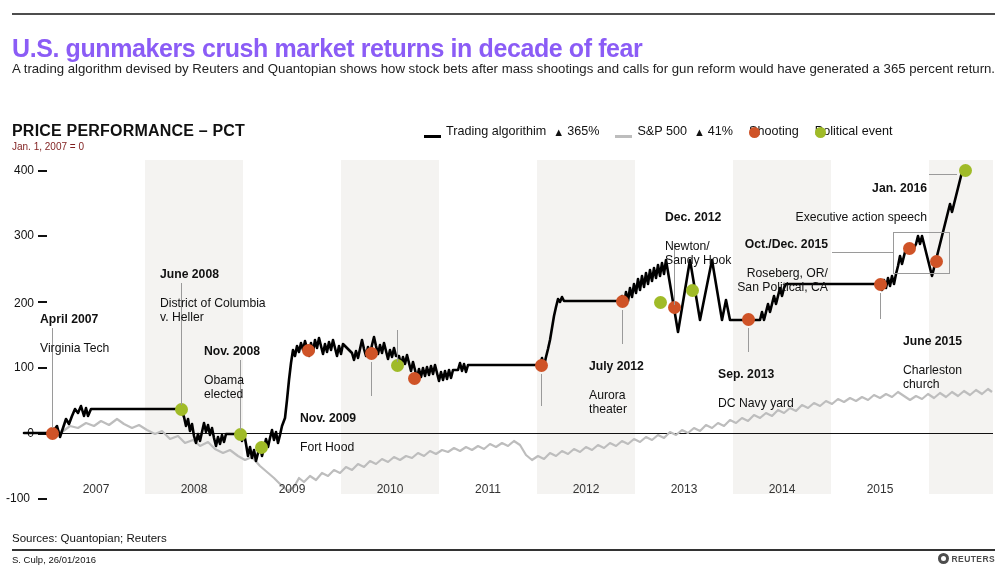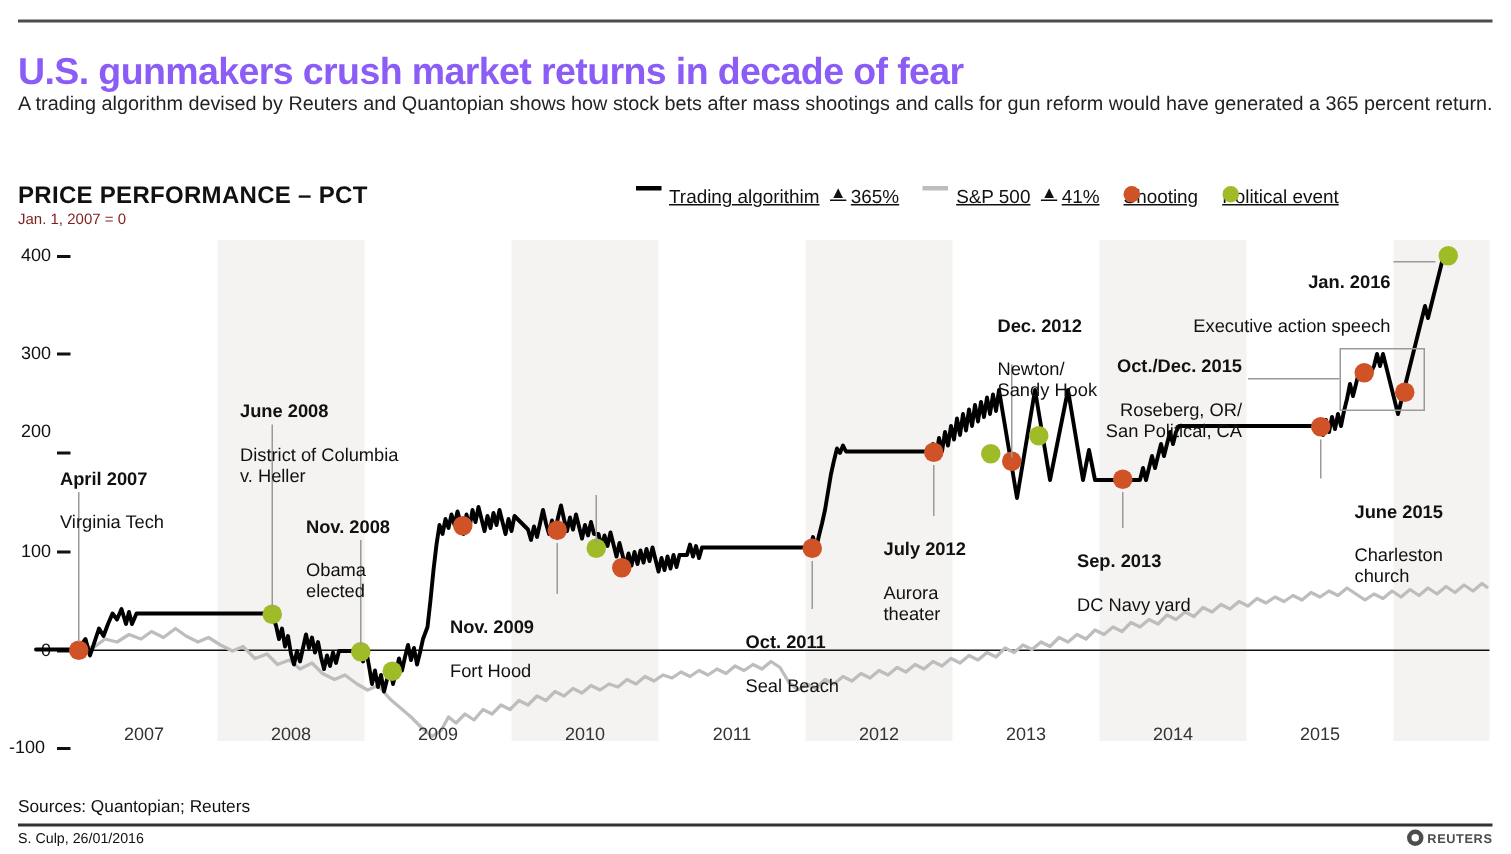--- a/index.html
+++ b/index.html
@@ -27,21 +27,21 @@
     position:absolute;left:12px;top:122px;
     font-size:16px;font-weight:bold;letter-spacing:0.2px;color:#111;
   }
   .axisnote{
     position:absolute;left:12px;top:141px;
     font-size:10px;color:#7f1d1d;
   }
 
   
   .legend{position:absolute;left:424px;top:122px;height:18px;display:flex;align-items:center;gap:0px;font-size:12.6px;color:#111;}
-  .lg{display:flex;align-items:flex-start;margin-right:16px;white-space:nowrap;text-decoration:underline;}
+  .lg{display:flex;align-items:flex-end;margin-right:16px;white-space:nowrap;}
   .lg .swatch-line{display:inline-block;width:17px;height:3px;background:#000;margin-right:5px;}
   .lg .swatch-line.gray{background:#bdbdbd;}
   .lg .tri{display:inline-block;margin:0 3px 0 7px;font-size:11px;line-height:1;}
   .lg .dot{display:inline-block;width:11px;height:11px;border-radius:50%;margin-right:5px;}
 
   
   .plot{position:absolute;left:0px;top:160px;width:1007px;height:320px;}
   .ylab{position:absolute;font-size:12px;color:#111;text-align:right;width:34px;}
   .ytick{position:absolute;width:9px;height:1.5px;background:#111;}
 
@@ -114,21 +114,21 @@
     <div class="band" style="left:145px;width:98px;"></div>
     <div class="band" style="left:341px;width:98px;"></div>
     <div class="band" style="left:537px;width:98px;"></div>
     <div class="band" style="left:733px;width:98px;"></div>
     <div class="band" style="left:929px;width:64px;"></div>
 
     <div class="ylab" style="left:0px;top:3px;">400</div>
     <div class="ytick" style="left:38px;top:10px;"></div>
     <div class="ylab" style="left:0px;top:68px;">300</div>
     <div class="ytick" style="left:38px;top:75px;"></div>
-    <div class="ylab" style="left:0px;top:120px;">200</div>
+    <div class="ylab" style="left:0px;top:136px;">200</div>
     <div class="ytick" style="left:38px;top:141px;"></div>
     <div class="ylab" style="left:0px;top:200px;">100</div>
     <div class="ytick" style="left:38px;top:207px;"></div>
     <div class="ylab" style="left:0px;top:266px;">0</div>
     <div class="ytick" style="left:38px;top:273px;"></div>
     <div class="ylab" style="left:-4px;top:331px;">-100</div>
     <div class="ytick" style="left:38px;top:338px;"></div>
 
     <div class="zeroline"></div>
 
@@ -203,24 +203,20 @@
       <span>Obama
 elected</span>
     </div>
 
     <div class="ann" style="left:300px;top:236px;width:95px;">
       <b>Nov. 2009</b>
       <span>Fort Hood</span>
     </div>
 
 
-    <div class="ann" style="left:497px;top:246px;width:100px;">
-      <b>Oct. 2011</b>
-      <span>Seal Beach</span>
-    </div>
 
     <div class="ann" style="left:589px;top:184px;width:80px;">
       <b>July 2012</b>
       <span>Aurora
 theater</span>
     </div>
 
     <div class="ann" style="left:665px;top:35px;width:100px;">
       <b>Dec. 2012</b>
       <span>Newton/

